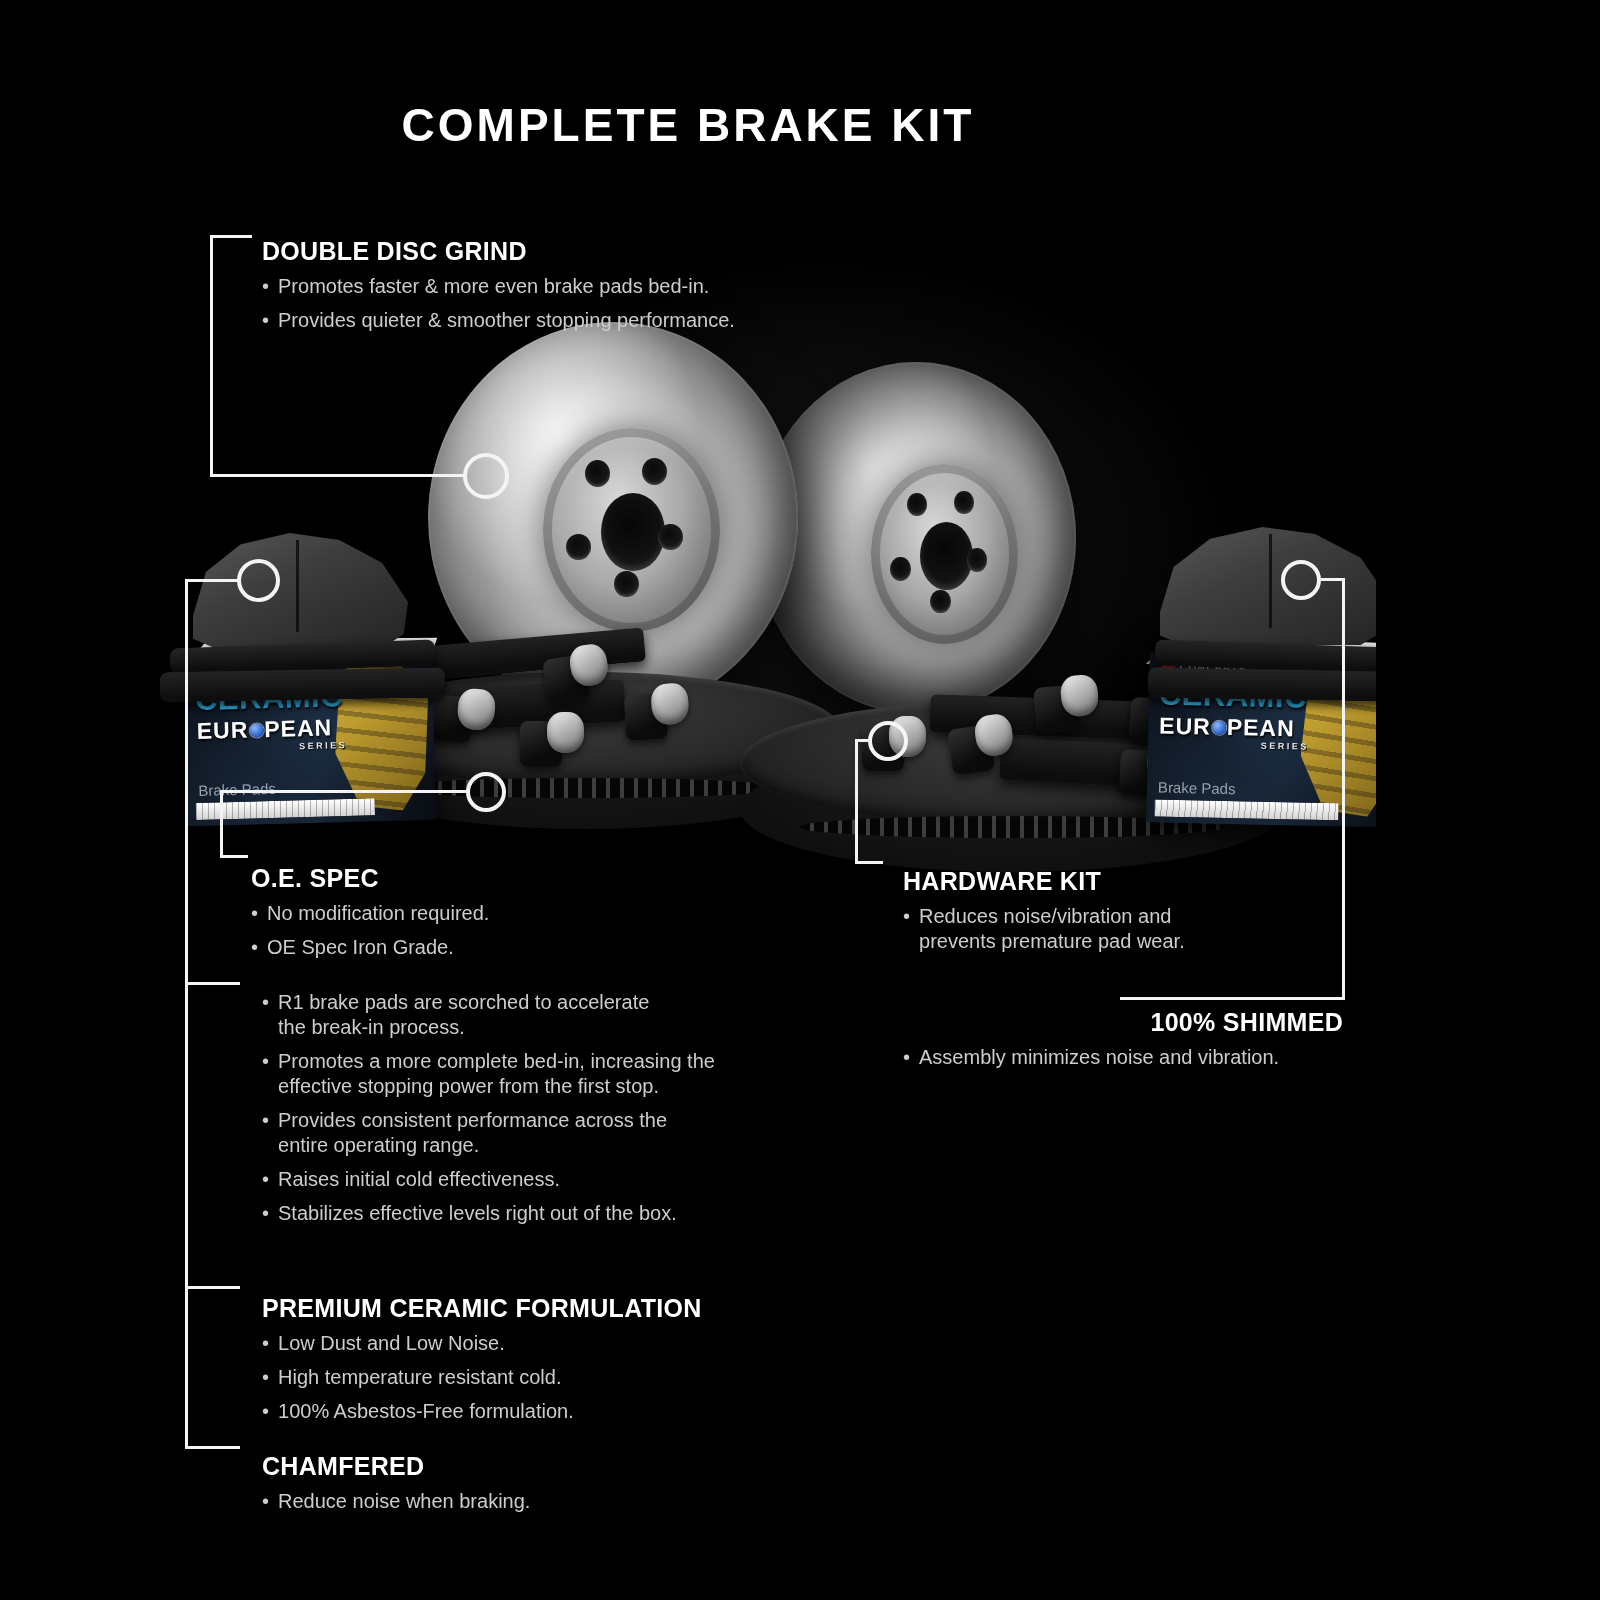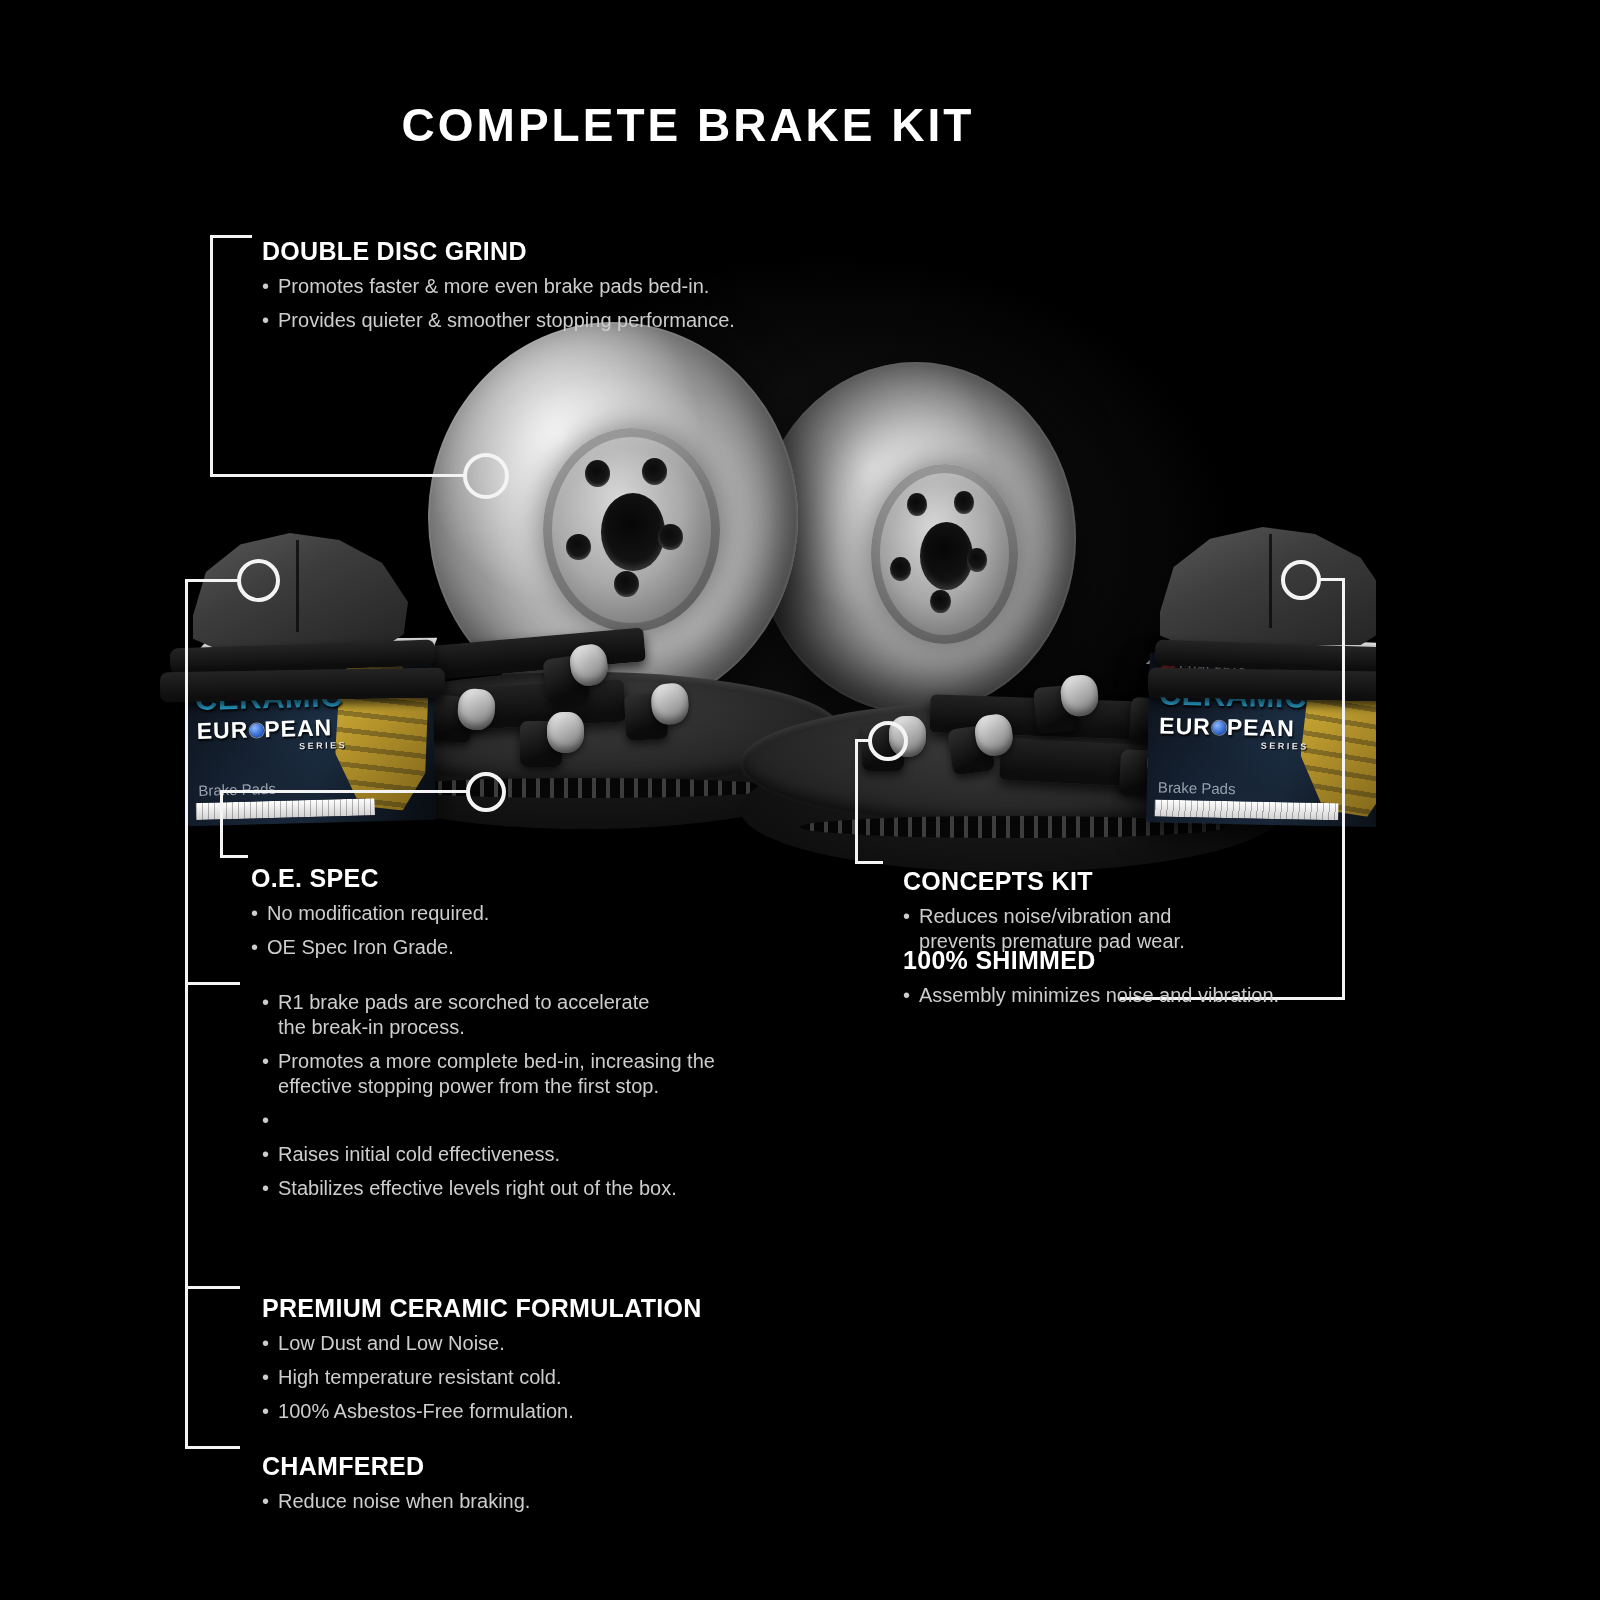--- a/index.html
+++ b/index.html
@@ -305,20 +305,22 @@
           <span class="btext">R1 brake pads are scorched to accelerate
 the break-in process.</span>
         </div>
         <div class="bullet">
           <span class="dot">•</span>
           <span class="btext">Promotes a more complete bed-in, increasing the
 effective stopping power from the first stop.</span>
         </div>
         <div class="bullet">
           <span class="dot">•</span>
+          <span class="btext">Provides consistent performance across the
+entire operating range.</span>
         </div>
         <div class="bullet">
           <span class="dot">•</span>
           <span class="btext">Raises initial cold effectiveness.</span>
         </div>
         <div class="bullet">
           <span class="dot">•</span>
           <span class="btext">Stabilizes effective levels right out of the box.</span>
         </div>
       </div>
@@ -348,32 +350,32 @@
     <div>
 
     <div class="bullet">
           <span class="dot">•</span>
           <span class="btext">Reduce noise when braking.</span>
         </div>
       </div>
   </div>
 
   <div class="callout-text" style="left:903px;top:845px;width:420px;">
-    <h2>CONCEPTS KIT</h2>
+    <h2>HARDWARE KIT</h2>
     <div>
 
     <div class="bullet">
           <span class="dot">•</span>
           <span class="btext">Reduces noise/vibration and
 prevents premature pad wear.</span>
         </div>
       </div>
   </div>
 
-  <div class="callout-text" style="left:903px;top:924px;width:440px;">
+  <div class="callout-text" style="left:903px;top:986px;width:440px;text-align:right;">
     <h2>100% SHIMMED</h2>
     <div>
 
     <div class="bullet">
           <span class="dot">•</span>
           <span class="btext">Assembly minimizes noise and vibration.</span>
         </div>
       </div>
   </div>
 

